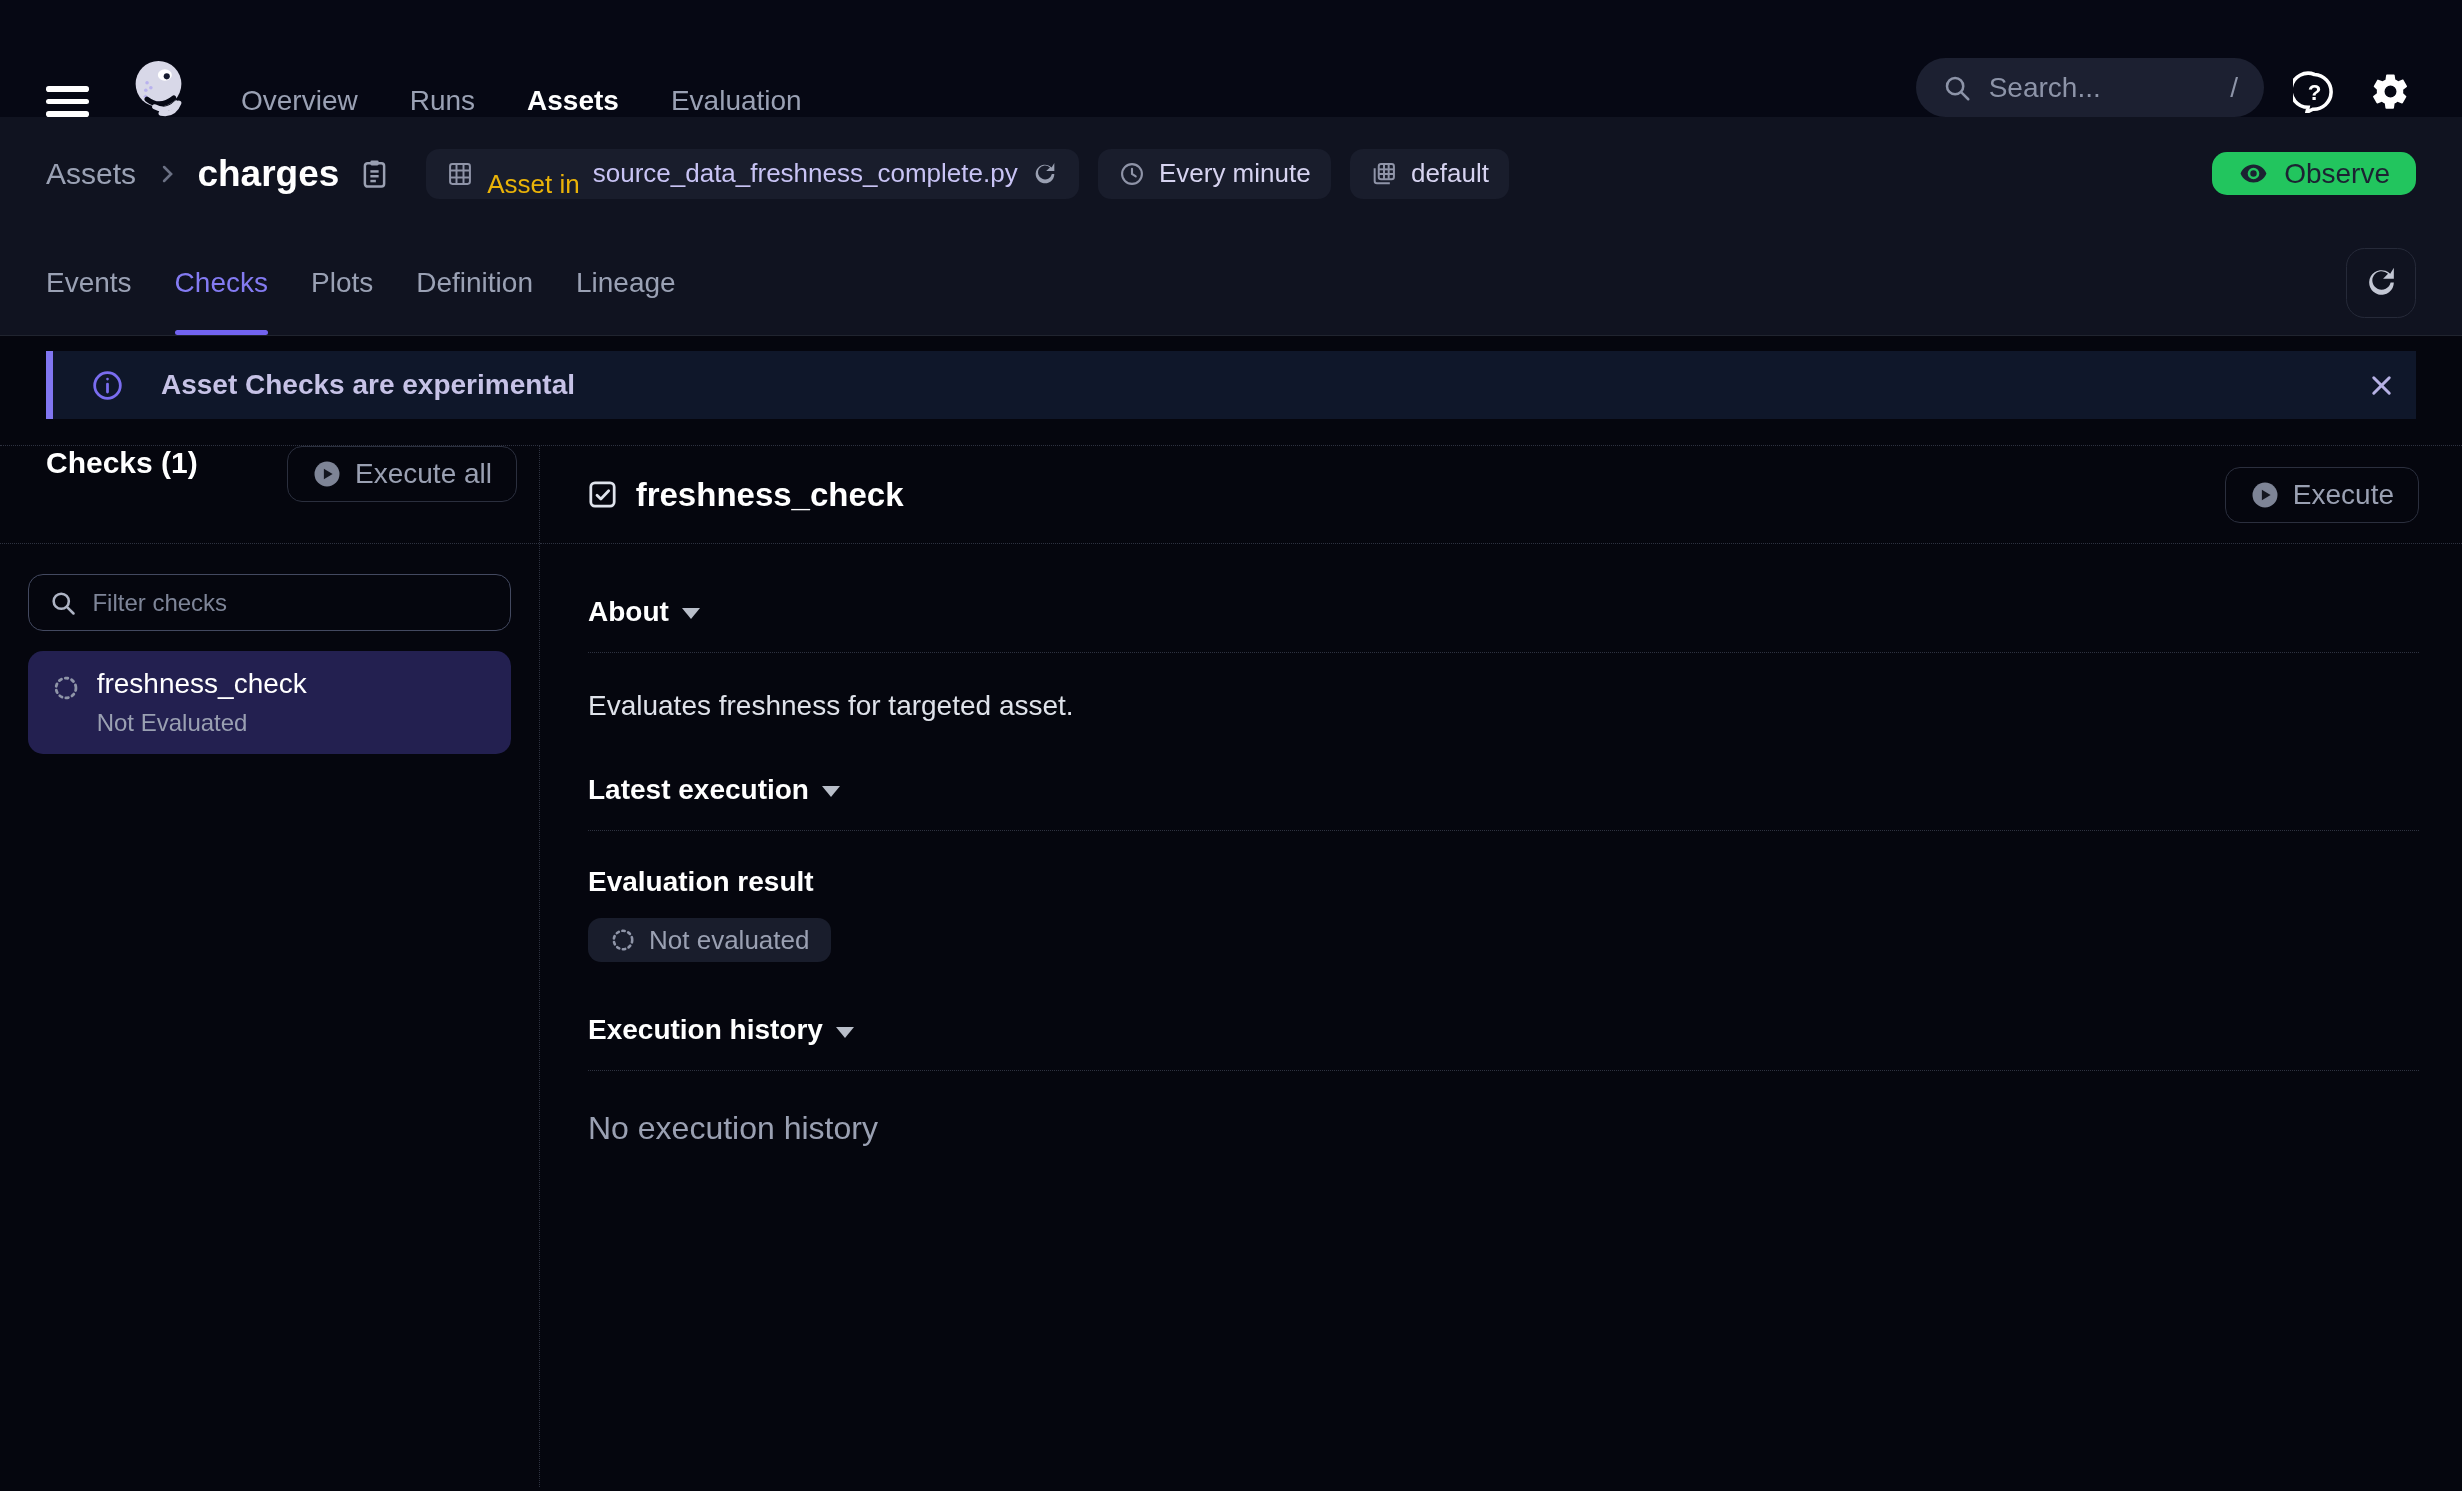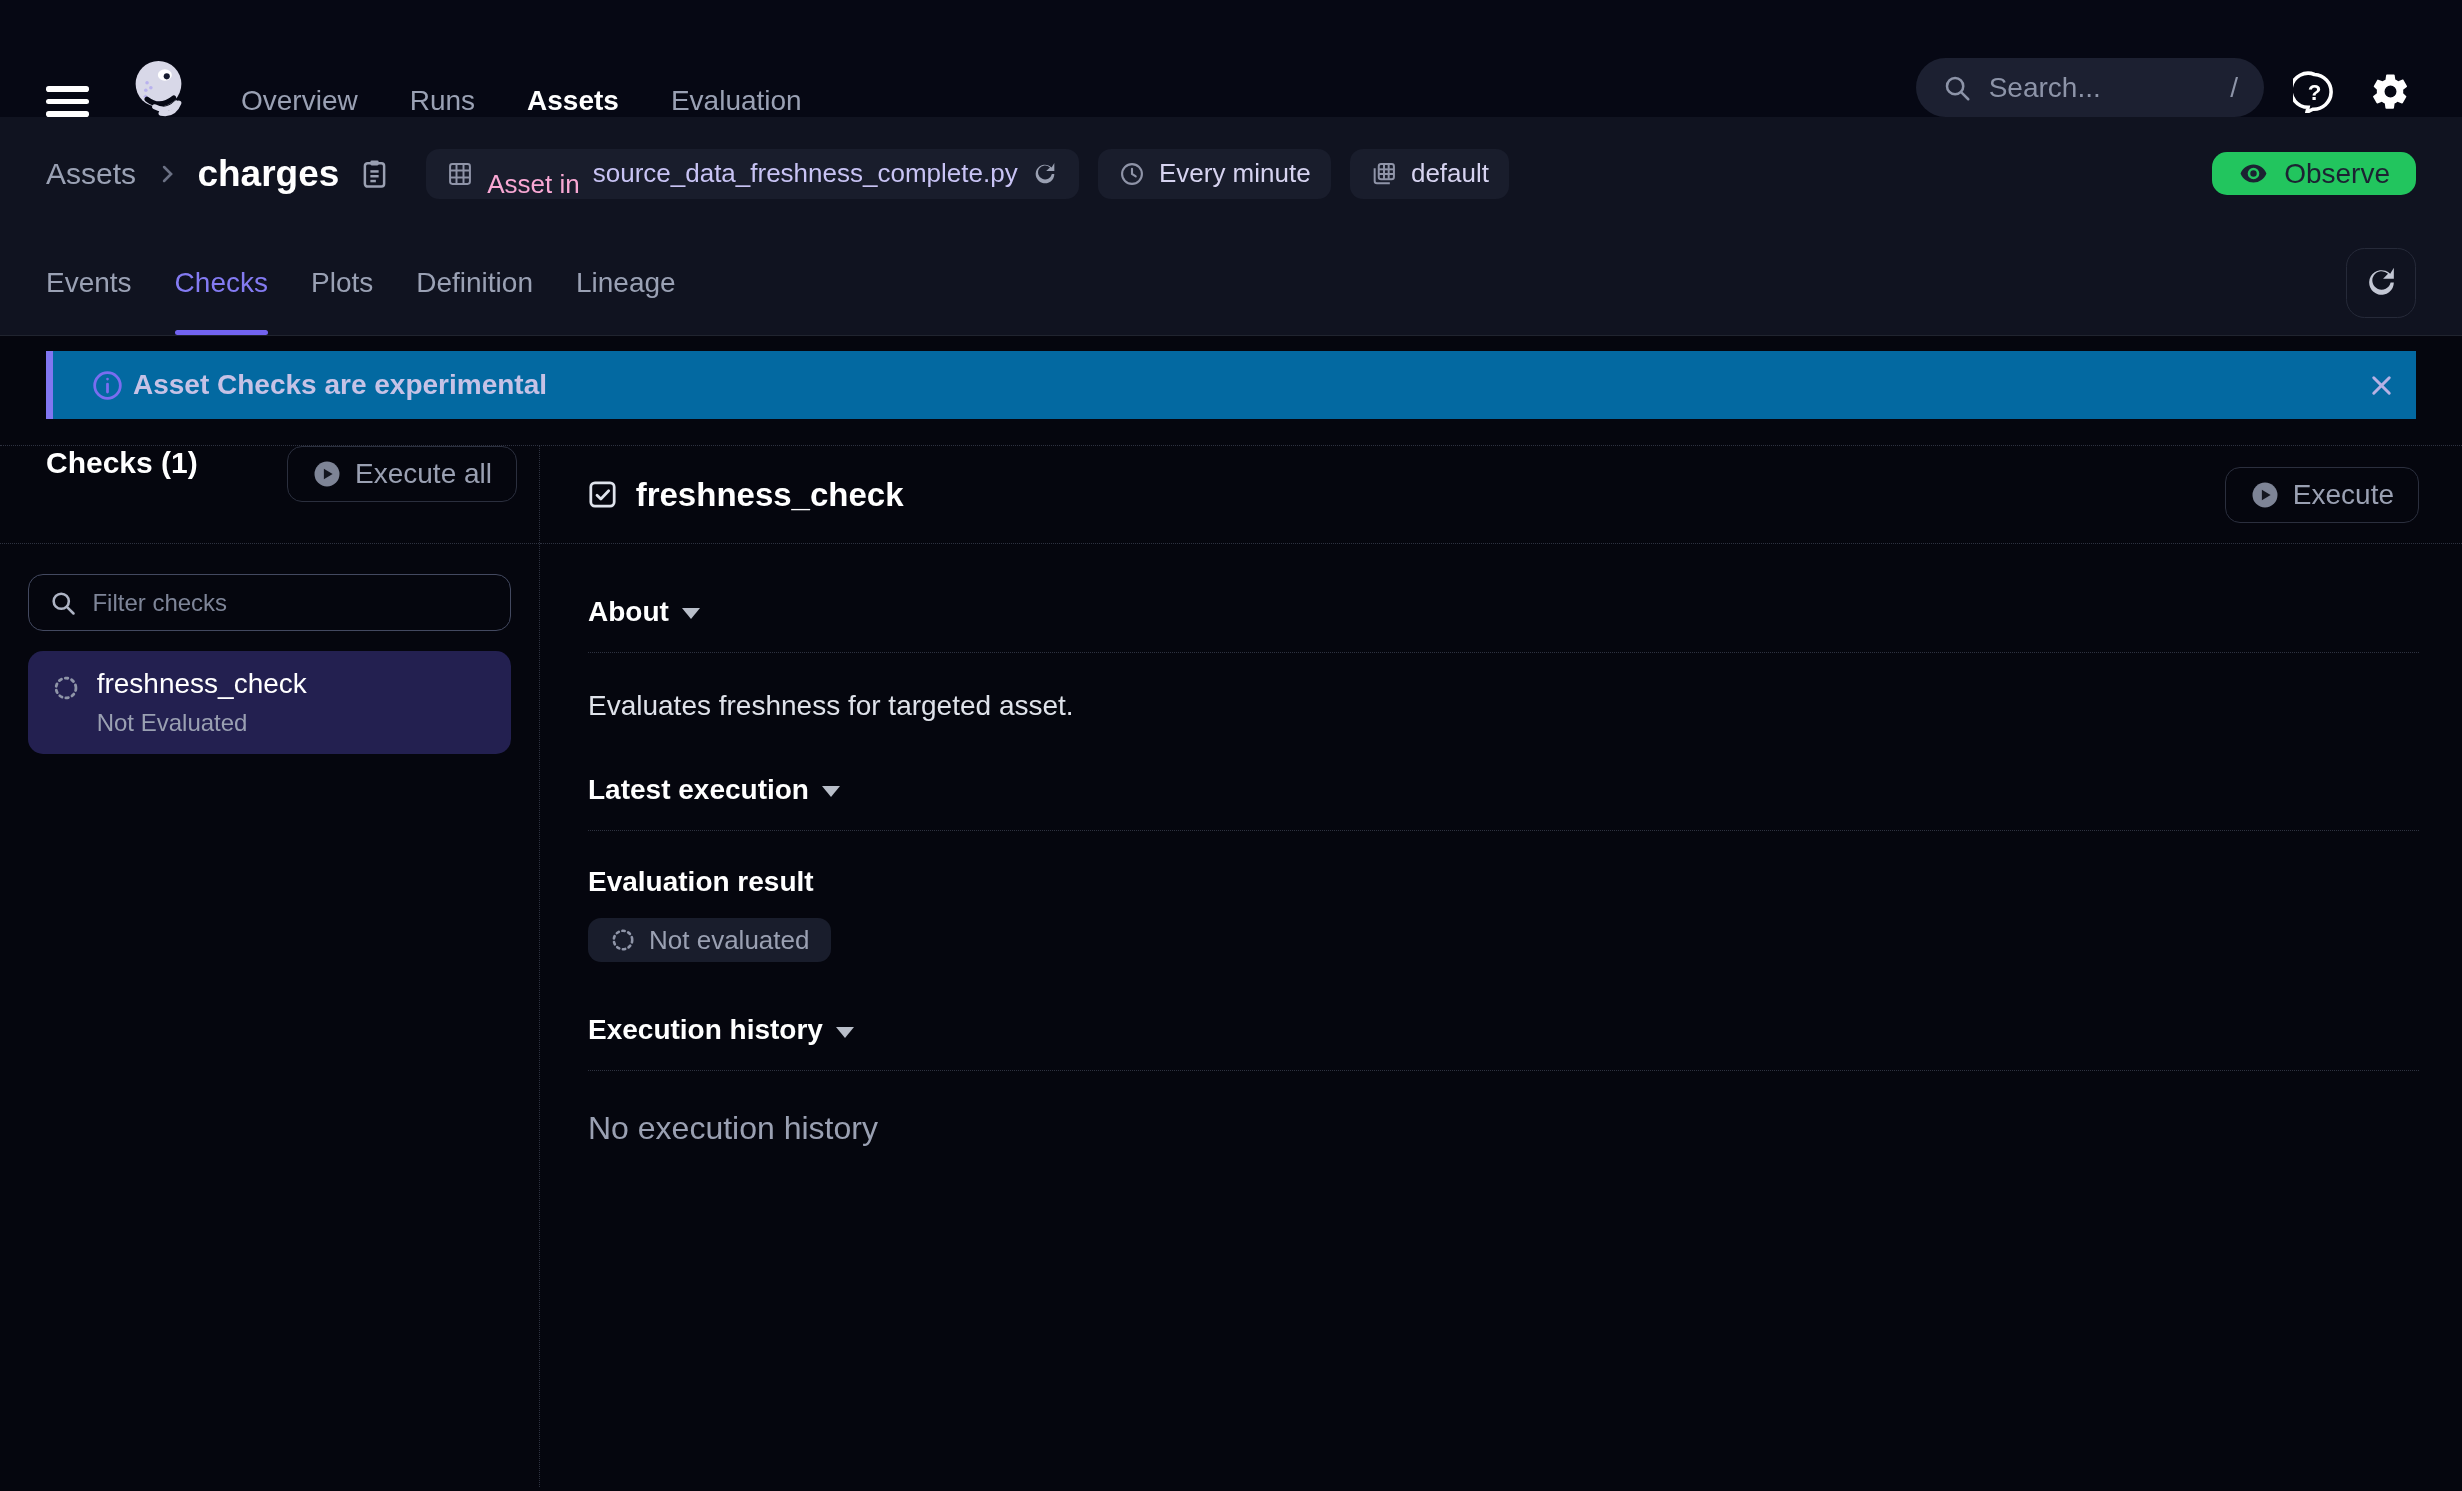--- a/index.html
+++ b/index.html
@@ -40,21 +40,21 @@
   .breadcrumb-row { display: flex; align-items: center; padding: 0 46px; height: 113px; }
   .crumb-parent { font-size: 30px; color: #9aa1b4; cursor: pointer; }
   .crumb-sep { margin: 0 16.7px; }
   .crumb-current { font-size: 37px; font-weight: 600; color: #ffffff; }
   .clipboard-btn { margin-left: 18.5px; cursor: pointer; }
   .badges { display: flex; gap: 18.5px; margin-left: 35px; }
   .badge {
     height: 50px; background: #191d2c; border-radius: 13px;
     display: flex; align-items: center; padding: 0 20.4px; gap: 13px; font-size: 26px; color: #d6d3f0;
   }
-  .badge .prefix { color: #f9a8d4; margin-top: 22px; }
+  .badge .prefix { color: #eab308; margin-top: 22px; }
   .badge .file-link { color: #c8c3f4; cursor: pointer; }
   .observe-btn {
     margin-left: auto; height: 43px; background: #22c55e; color: #1c2232;
     border: none; border-radius: 15px; display: flex; align-items: center; gap: 15px;
     padding: 0 26px; font-size: 28px; font-family: inherit; cursor: pointer;
   }
 
   .tabs-row { display: flex; align-items: center; gap: 43px; padding: 0 46px; height: 105px; }
   .tab { font-size: 28px; color: #9aa1b4; height: 100%; display: flex; align-items: center; position: relative; cursor: pointer; }
   .tab.active { color: #847bf2; }
@@ -64,22 +64,22 @@
   }
   .refresh-btn {
     margin-left: auto; width: 70px; height: 70px; background: transparent;
     border: 1.9px solid #262a39; border-radius: 18.5px;
     display: flex; align-items: center; justify-content: center; cursor: pointer;
   }
 
   
   .banner-wrap { padding: 15px 46px 0 46px; }
   .banner {
-    height: 68px; background: #0369a1; border-left: 7.4px solid #8176f1;
-    display: flex; align-items: center; padding: 0 12px 0 37px; gap: 8px;
+    height: 68px; background: #0f172a; border-left: 7.4px solid #8176f1;
+    display: flex; align-items: center; padding: 0 12px 0 37px; gap: 36px;
   }
   .banner-text { font-size: 28px; font-weight: 600; color: #c6c2e6; }
   .banner-close { margin-left: auto; background: transparent; border: none; cursor: pointer; padding: 7.4px; }
 
   
   .panels { display: flex; margin-top: 26px; border-top: 1.9px dotted #2e3240; height: 1042px; }
   .sidebar { width: 540px; border-right: 1.9px dotted #2e3240; display: flex; flex-direction: column; }
   .sidebar-header {
     height: 98px; display: flex; align-items: flex-start;
     padding: 0 22px 0 46px; border-bottom: 1.9px dotted #2e3240; gap: 31px;

